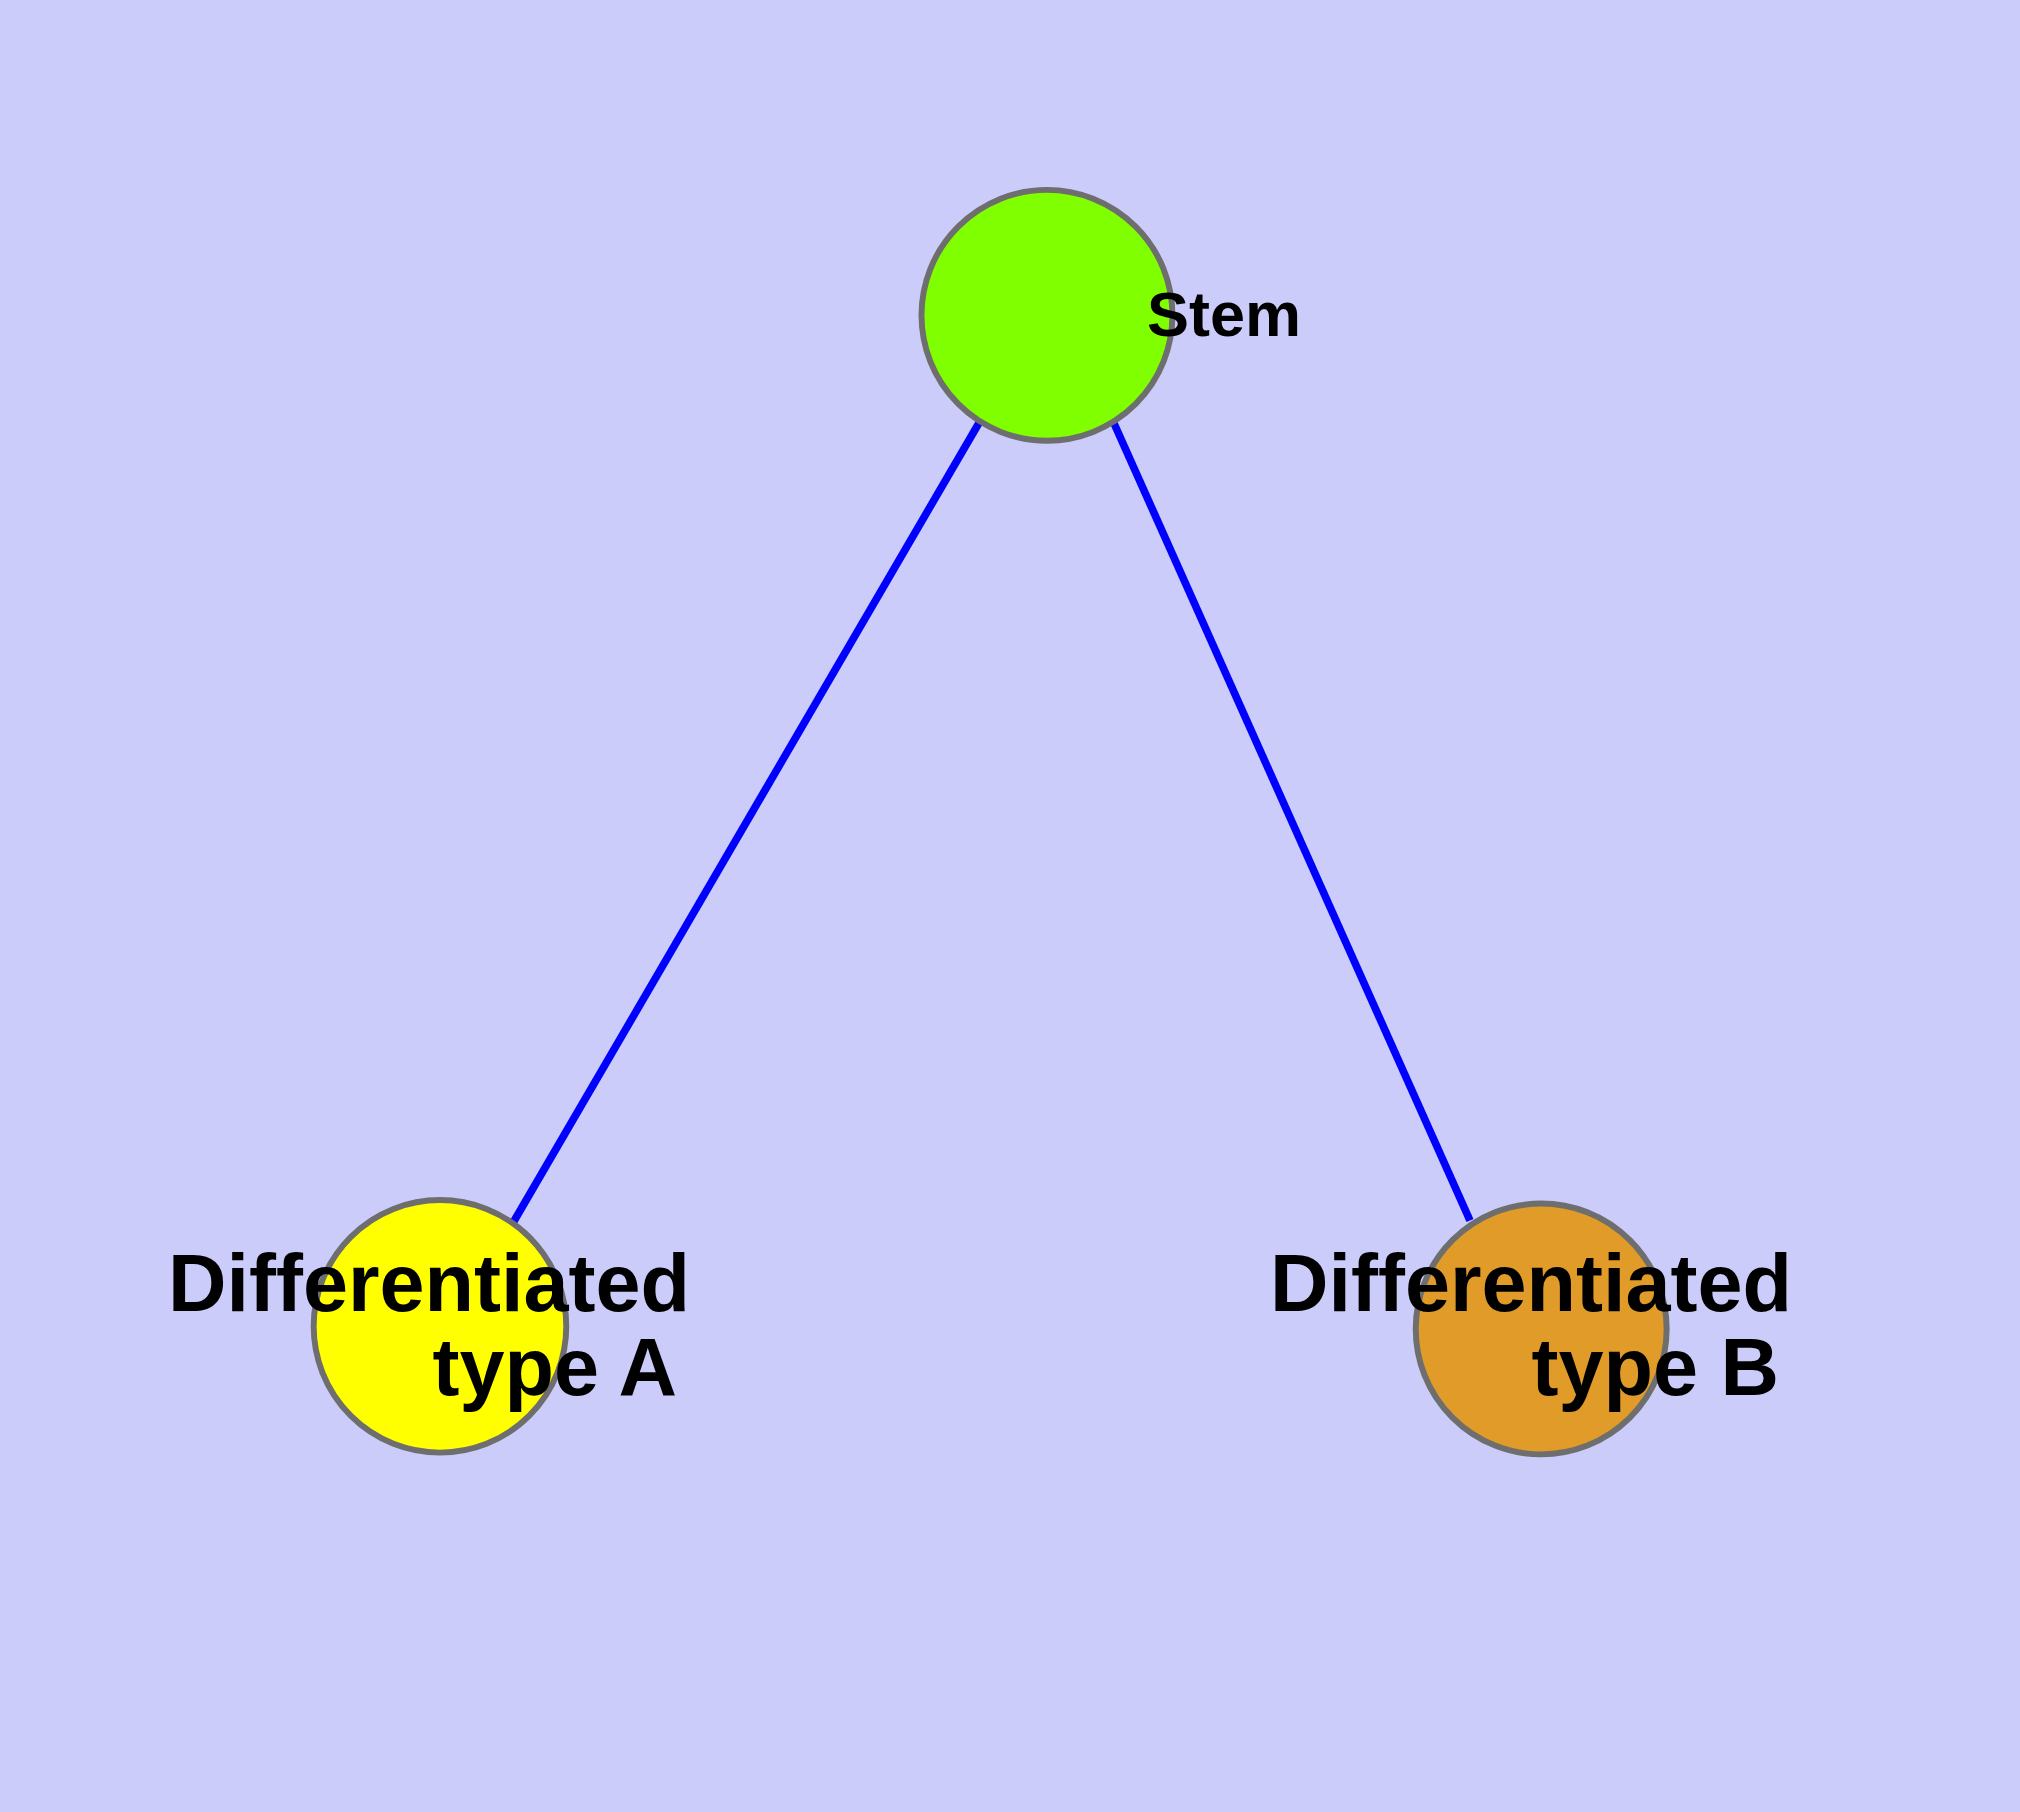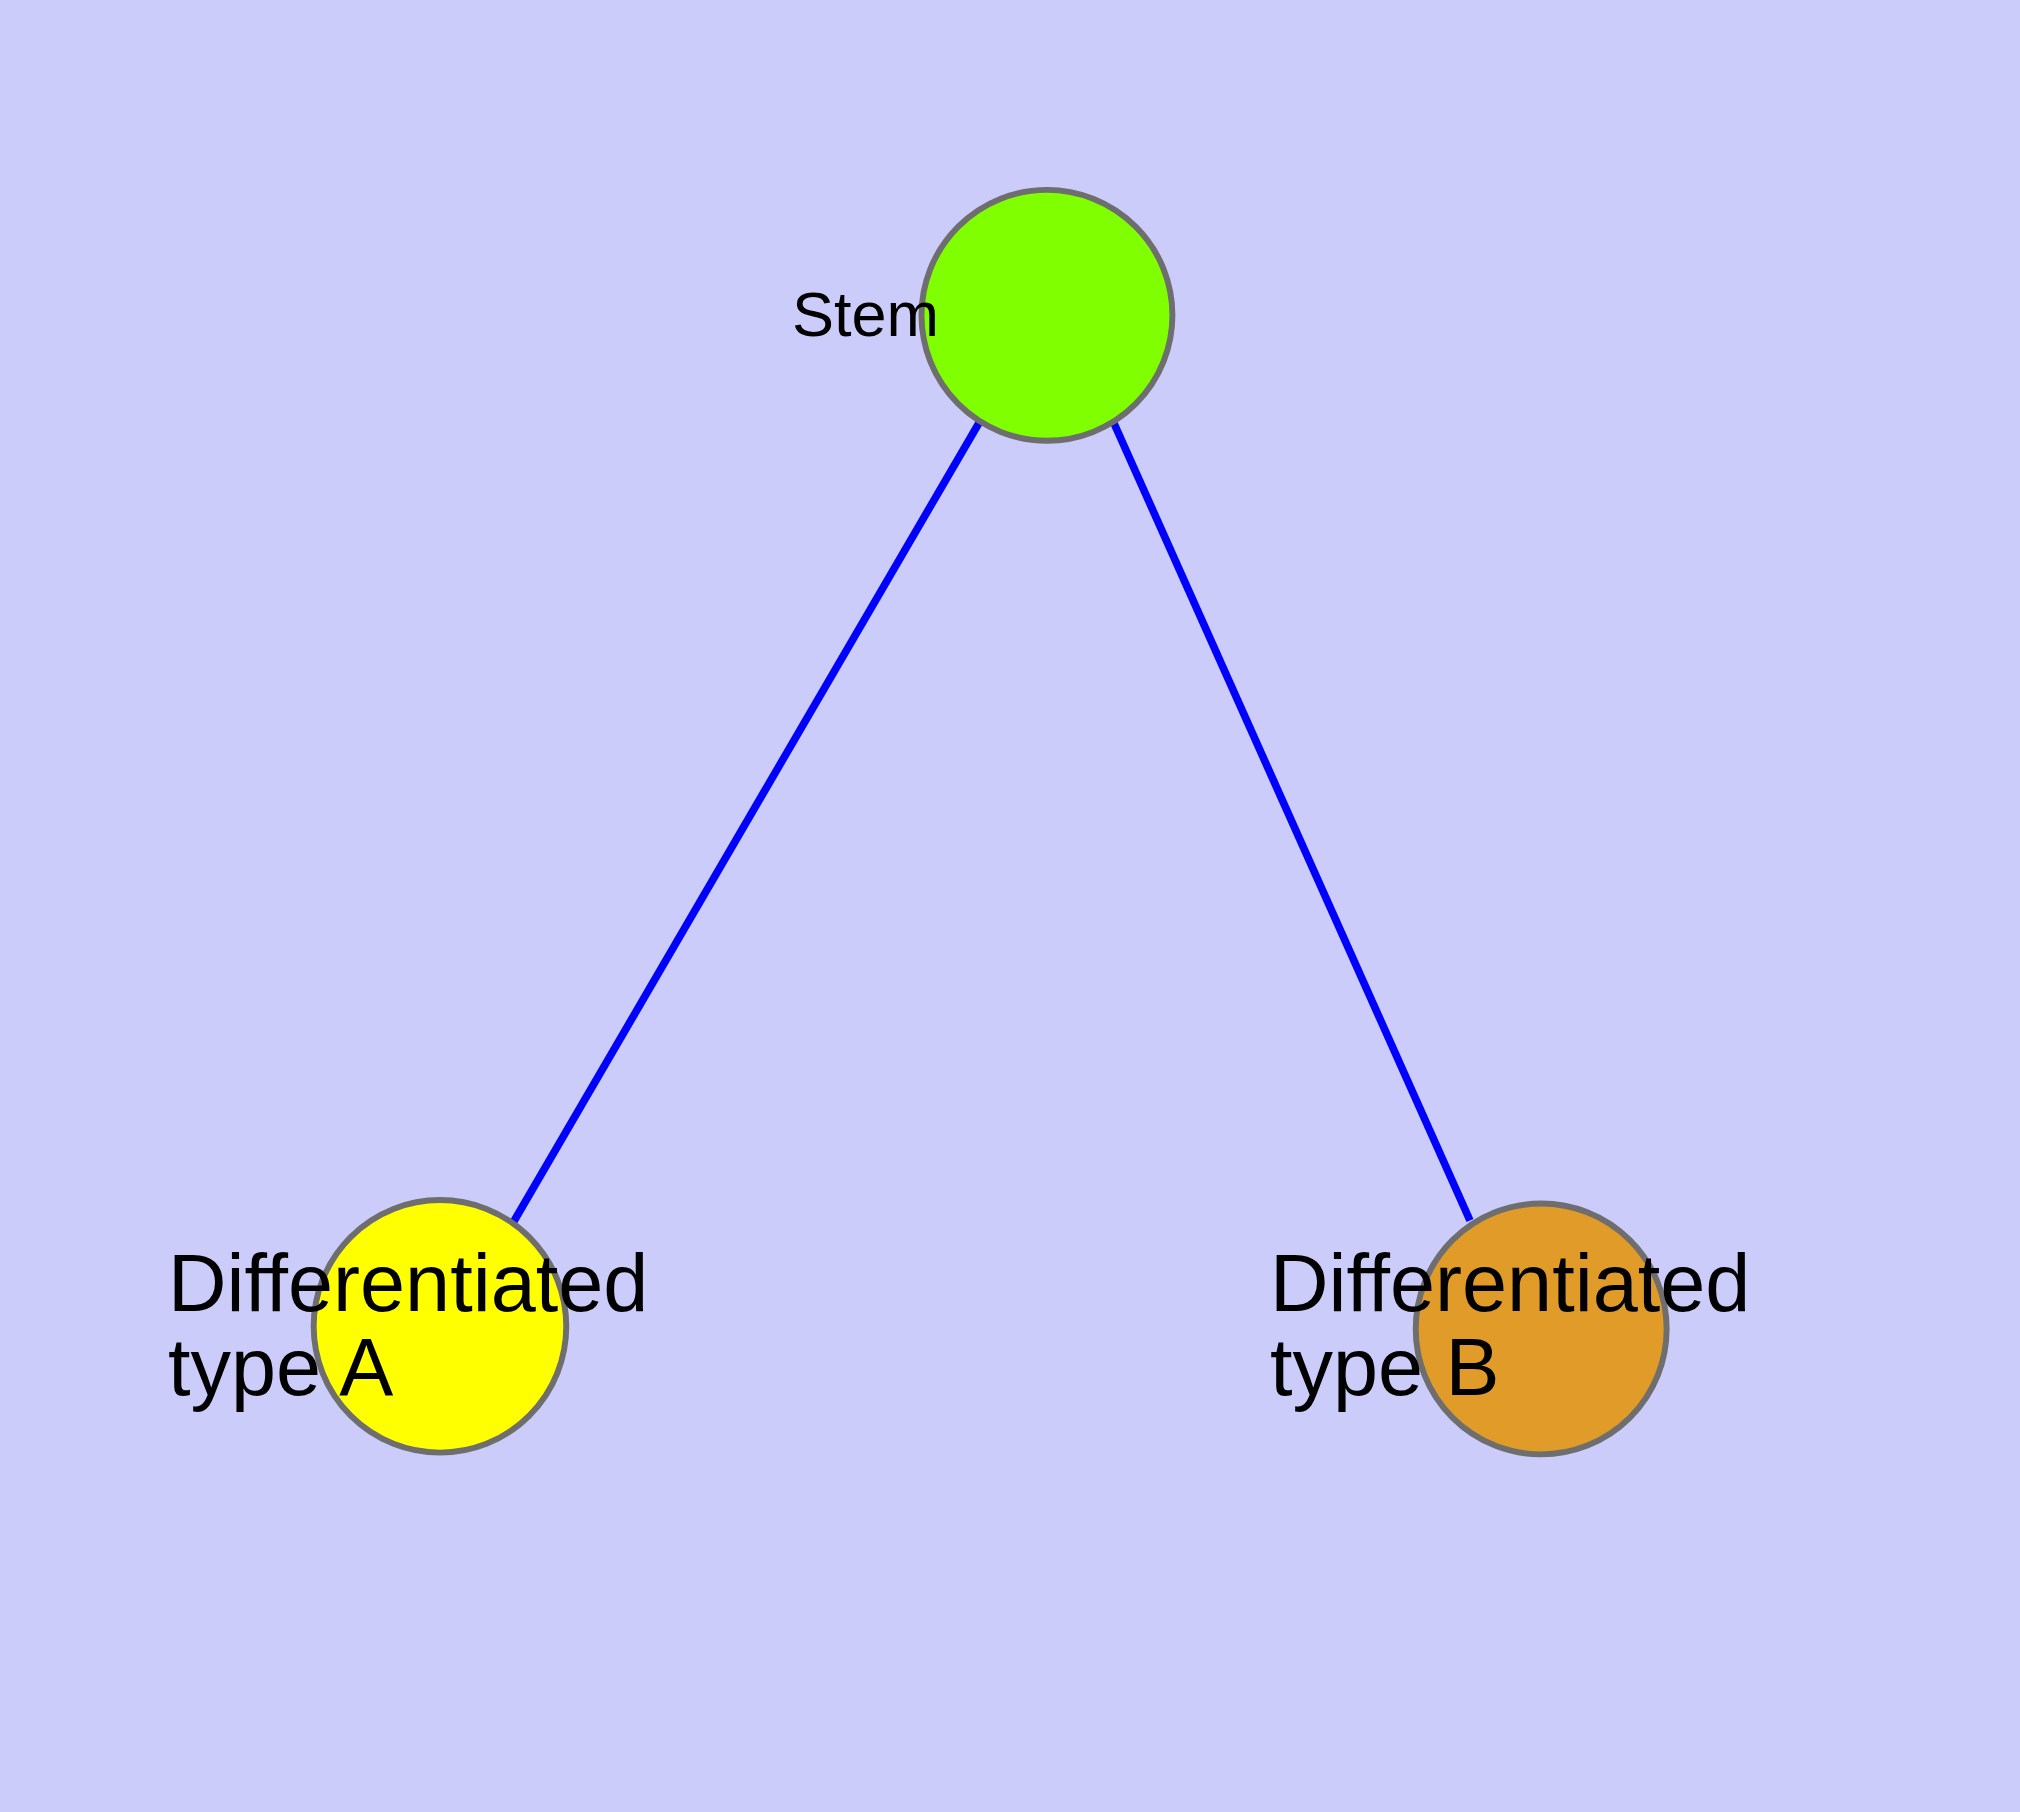--- a/index.html
+++ b/index.html
@@ -21,23 +21,23 @@
     height: 1812px;
   }
   #graph-svg {
     position: absolute;
     left: 0; top: 0;
     width: 2021px;
     height: 1812px;
   }
   .node-label {
     position: absolute;
-    text-align: left;
+    text-align: right;
     color: #000000;
-    font-weight: normal;
+    font-weight: bold;
     line-height: 1.04;
     white-space: pre;
     pointer-events: none;
     -webkit-font-smoothing: antialiased;
   }
   #label-stem {
     font-size: 63px;
     left: 792px;
     top: 282px;
     width: 509px;

